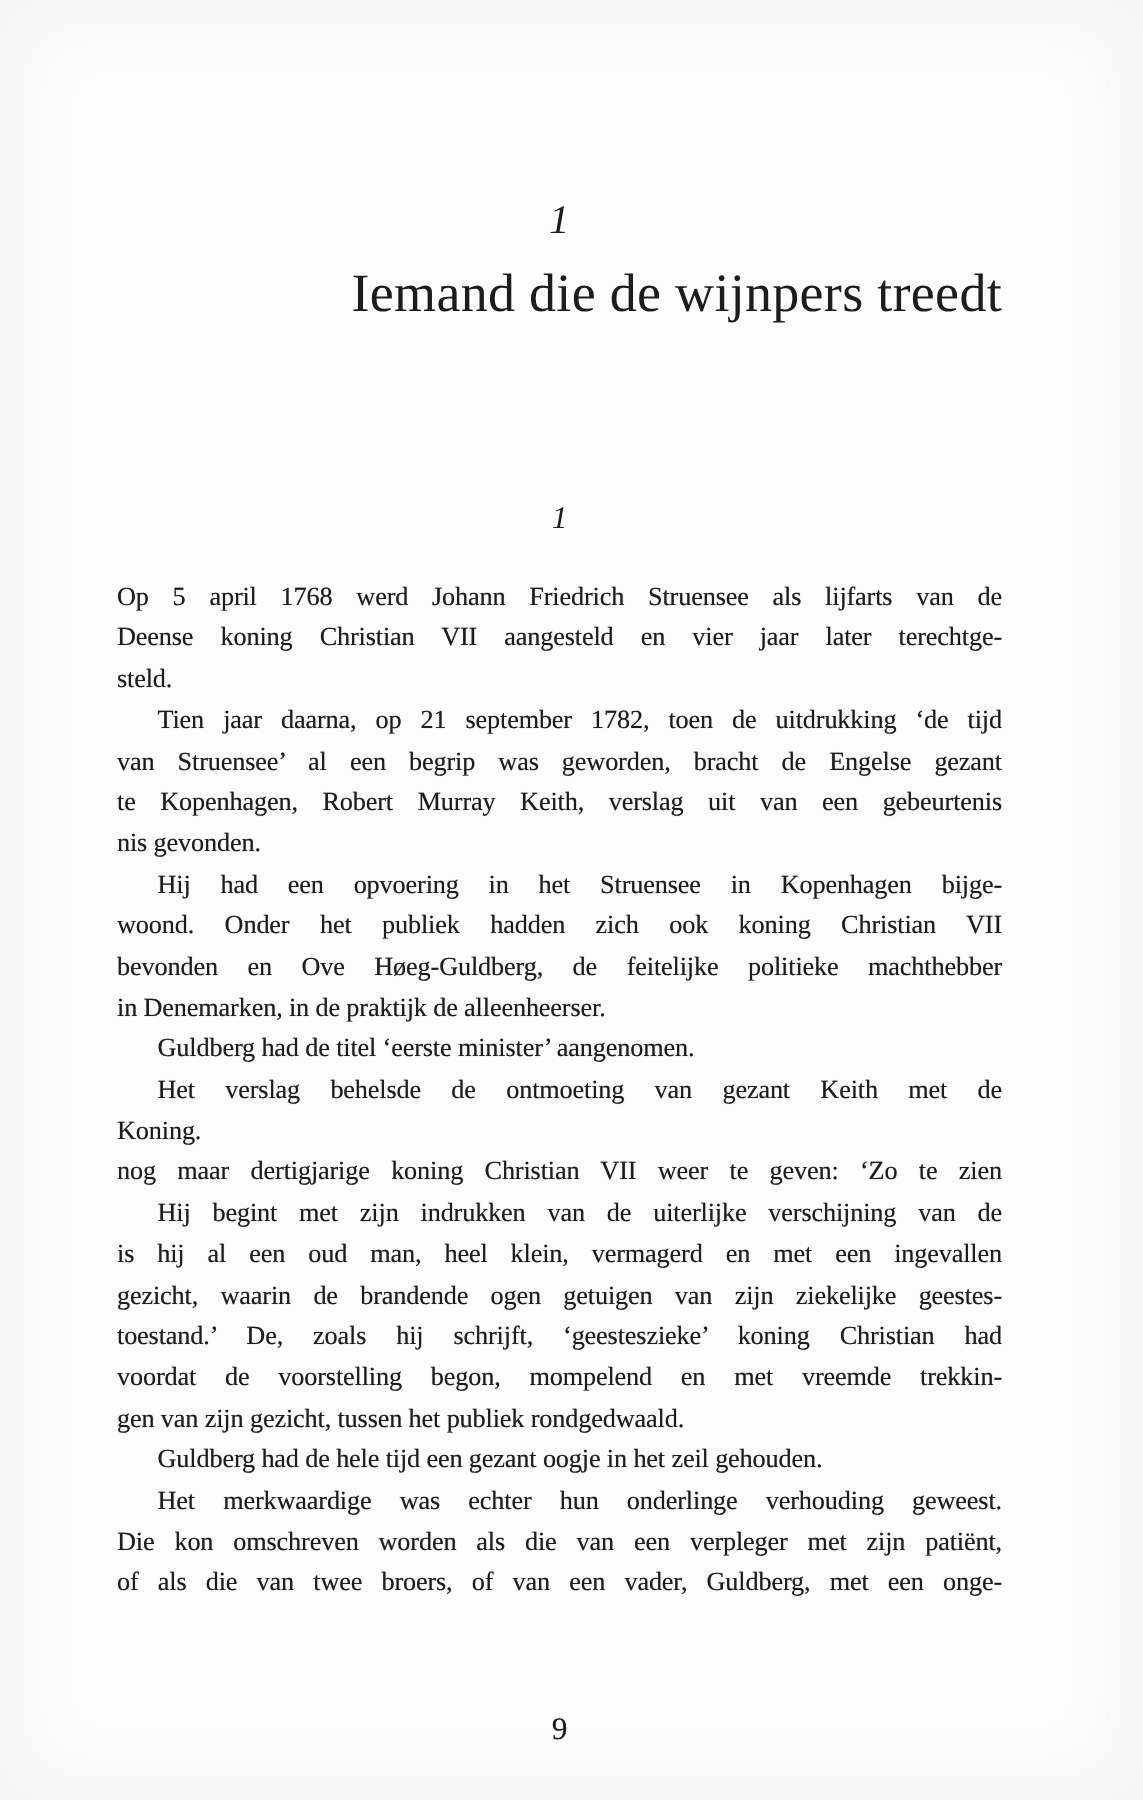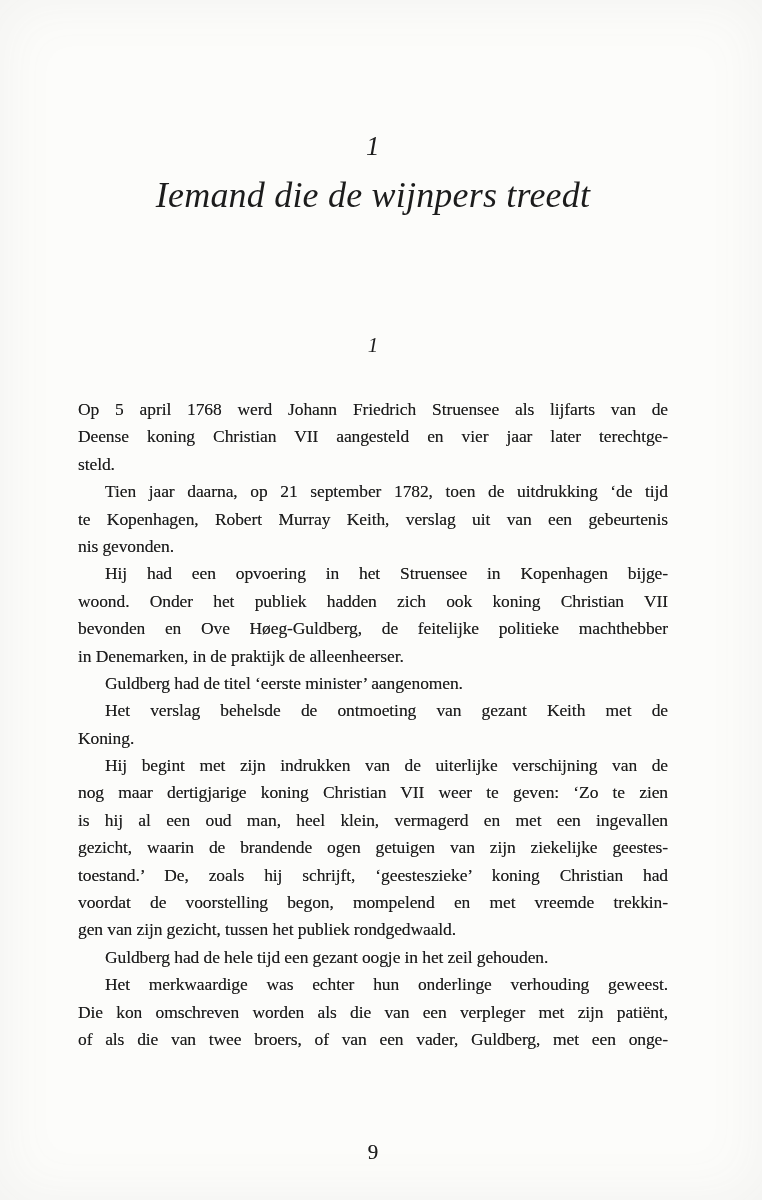--- a/index.html
+++ b/index.html
@@ -32,23 +32,22 @@
     text-align: center;
     font-size: 27px;
     font-style: italic;
     letter-spacing: 0.5px;
   }
   .chapter-title {
     position: absolute;
     top: 174px;
     left: 0;
     width: 100%;
-    text-align: center;
+    text-align: right;
     font-size: 36px;
-    font-style: italic;
     font-weight: normal;
     letter-spacing: 0.2px;
     white-space: nowrap;
   }
   .section-number {
     position: absolute;
     top: 333px;
     left: 0;
     width: 100%;
     text-align: center;
@@ -56,21 +55,20 @@
     font-style: italic;
   }
   .body-text {
     position: absolute;
     top: 384px;
     left: 0;
     width: 100%;
     font-size: 17.5px;
     letter-spacing: -0.1px;
     text-shadow: 0 0 0.5px rgba(20,20,20,0.55);
-    margin-top: 12px;
   }
   .line {
     height: 27.4px;
     line-height: 27.4px;
     overflow: hidden;
     text-align: justify;
     text-align-last: justify;
     white-space: normal;
   }
   .line.last { text-align-last: left; }
@@ -91,31 +89,32 @@
 <div class="page">
   <div class="textblock">
     <div class="chapter-number">1</div>
     <h1 class="chapter-title">Iemand die de wijnpers treedt</h1>
     <div class="section-number">1</div>
     <div class="body-text">
         <div class="line">Op 5 april 1768 werd Johann Friedrich Struensee als lijfarts van de</div>
         <div class="line">Deense koning Christian VII aangesteld en vier jaar later terechtge-</div>
         <div class="line last">steld.</div>
         <div class="line indent">Tien jaar daarna, op 21 september 1782, toen de uitdrukking ‘de tijd</div>
+        <div class="line">van Struensee’ al een begrip was geworden, bracht de Engelse gezant</div>
         <div class="line">te Kopenhagen, Robert Murray Keith, verslag uit van een gebeurtenis</div>
         <div class="line last">nis gevonden.</div>
         <div class="line indent">Hij had een opvoering in het Struensee in Kopenhagen bijge-</div>
         <div class="line">woond. Onder het publiek hadden zich ook koning Christian VII</div>
         <div class="line">bevonden en Ove Høeg-Guldberg, de feitelijke politieke machthebber</div>
         <div class="line last">in Denemarken, in de praktijk de alleenheerser.</div>
         <div class="line indent last">Guldberg had de titel ‘eerste minister’ aangenomen.</div>
         <div class="line indent">Het verslag behelsde de ontmoeting van gezant Keith met de</div>
         <div class="line last">Koning.</div>
+        <div class="line">nog maar dertigjarige koning Christian VII weer te geven: ‘Zo te zien</div>
         <div class="line indent">Hij begint met zijn indrukken van de uiterlijke verschijning van de</div>
-        <div class="line">nog maar dertigjarige koning Christian VII weer te geven: ‘Zo te zien</div>
         <div class="line">is hij al een oud man, heel klein, vermagerd en met een ingevallen</div>
         <div class="line">gezicht, waarin de brandende ogen getuigen van zijn ziekelijke geestes-</div>
         <div class="line">toestand.’ De, zoals hij schrijft, ‘geesteszieke’ koning Christian had</div>
         <div class="line">voordat de voorstelling begon, mompelend en met vreemde trekkin-</div>
         <div class="line last">gen van zijn gezicht, tussen het publiek rondgedwaald.</div>
         <div class="line indent last">Guldberg had de hele tijd een gezant oogje in het zeil gehouden.</div>
         <div class="line indent">Het merkwaardige was echter hun onderlinge verhouding geweest.</div>
         <div class="line">Die kon omschreven worden als die van een verpleger met zijn patiënt,</div>
         <div class="line">of als die van twee broers, of van een vader, Guldberg, met een onge-</div>
       </div>

